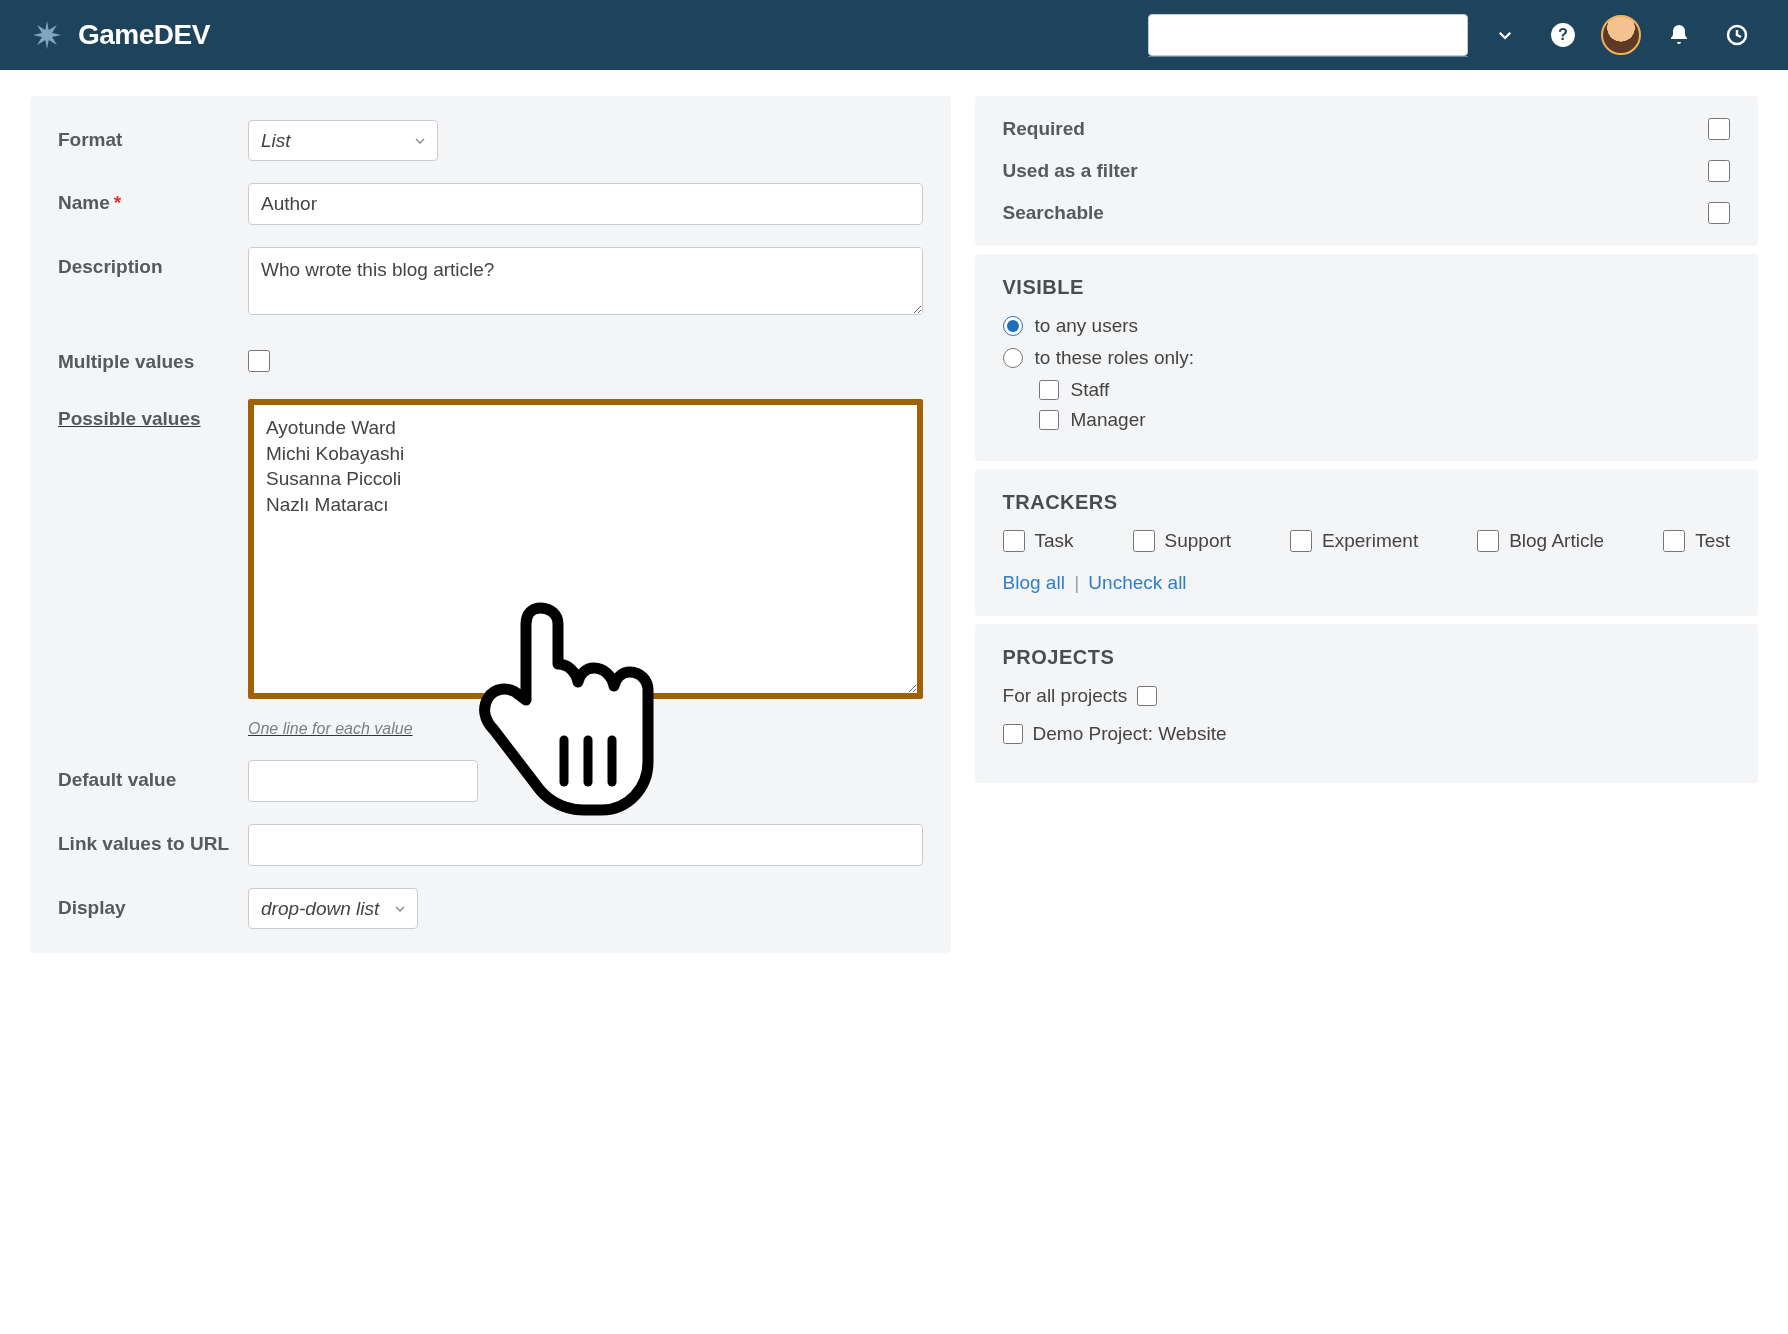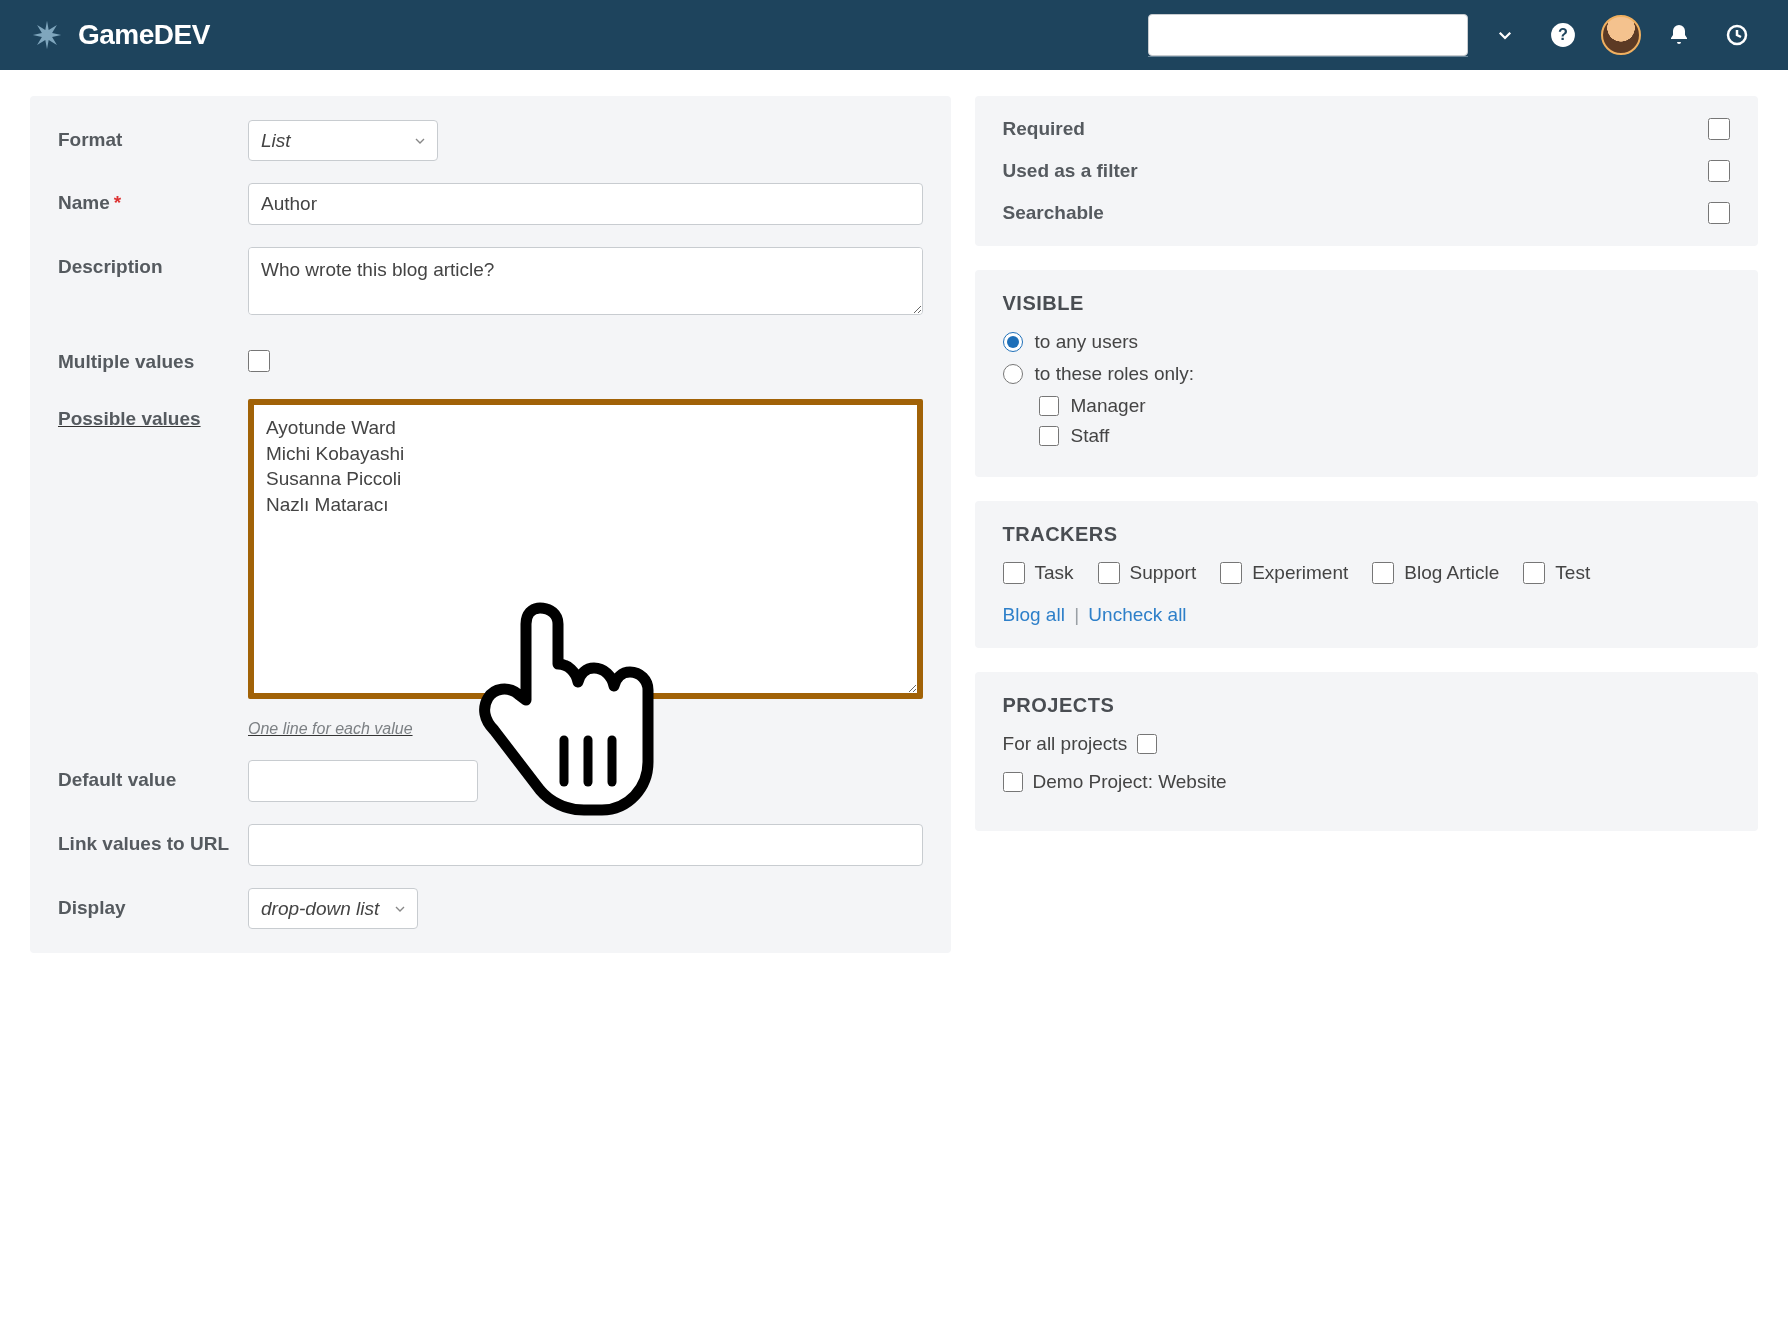--- a/index.html
+++ b/index.html
@@ -25,21 +25,21 @@
   .searchwrap input {
     width:100%; background: transparent; border:none; outline:none;
     color:#fff; font-size:18px; padding:6px 36px 6px 4px;
   }
   .searchwrap .sicon { position:absolute; right:4px; top:2px; color:#fff; }
   .tb-icon { color:#fff; width:42px; display:flex; justify-content:center; align-items:center; cursor:pointer; }
   .avatar { width:40px; height:40px; border-radius:50%; background: radial-gradient(circle at 50% 30%, #f4c28e 0 44%, #5c3a24 45% 100%); border:2px solid #f0b060; }
   .content { display:flex; gap:24px; padding:26px 30px 30px; align-items:flex-start; }
   .panel { background:#f4f5f7; border-radius:4px; padding:24px 28px; }
   .left { width:54%; }
-  .right { width:46%; display:flex; flex-direction:column; gap:24px; }
+  .right { width:46%; display:flex; flex-direction:column; gap:8px; }
   .right .panel { padding:22px 28px; }
   .form-row { display:flex; align-items:flex-start; margin-bottom:22px; }
   .form-row:last-child { margin-bottom:0; }
   .form-label { width:190px; font-weight:700; color:#555a5f; padding-top:8px; line-height:1.25; }
   .req { color:#d33; margin-left:4px; }
   .form-ctrl { flex:1; }
   select, input[type="text"], textarea {
     width:100%; background:#fff; border:1px solid #c8ccd0; border-radius:4px;
     font-size:19px; padding:9px 12px; color:#444; font-family:inherit;
   }
@@ -58,21 +58,21 @@
     width:20px; height:20px; accent-color:#1e6fb8; cursor:pointer;
   }
   input[type="checkbox"].big { width:22px; height:22px; border-radius:5px; }
   .opt-row { display:flex; align-items:center; justify-content:space-between; margin-bottom:20px; }
   .opt-row:last-child { margin-bottom:0; }
   .opt-label { font-weight:700; color:#555a5f; }
   .section-title { font-weight:800; color:#494d52; font-size:20px; letter-spacing:0.5px; margin-bottom:16px; }
   .radio-row { display:flex; align-items:center; gap:12px; margin-bottom:10px; font-size:19px; color:#444; }
   .sub-checks { margin-left:36px; }
   .sub-checks .radio-row { margin-bottom:8px; }
-  .trk-row { display:flex; flex-wrap:wrap; gap:18px 24px; align-items:center; margin-bottom:20px; }
+  .trk-row { display:flex; flex-wrap:wrap; gap:18px 24px; align-items:center; margin-bottom:20px;justify-content:space-between; }
   .trk-item { display:flex; align-items:center; gap:10px; color:#444; }
   .link { color:#2d7fc9; text-decoration:none; cursor:pointer; }
   .sep { color:#9aa0a5; margin:0 4px; }
   .proj-line { display:flex; align-items:center; gap:10px; margin-bottom:16px; color:#444; }
   .hand-overlay { position:absolute; pointer-events:none; }
 </style>
 </head>
 <body>
 
 <div class="topbar">
@@ -226,25 +226,25 @@
         <input type="radio" name="vis" checked="" style="">
         <span>to any users</span>
       </label>
       <label class="radio-row">
         <input type="radio" name="vis" style="">
         <span>to these roles only:</span>
       </label>
       <div class="sub-checks">
         <label class="radio-row">
           <input type="checkbox" style="">
-          <span>Manager</span>
+          <span>Staff</span>
         </label>
         <label class="radio-row">
           <input type="checkbox" style="">
-          <span>Staff</span>
+          <span>Manager</span>
         </label>
       </div>
     </div>
 
     <div class="panel">
       <div class="section-title">TRACKERS</div>
       <div class="trk-row">
         <label class="trk-item">
           <input type="checkbox" class="big" style="">
           <span>Task</span>

